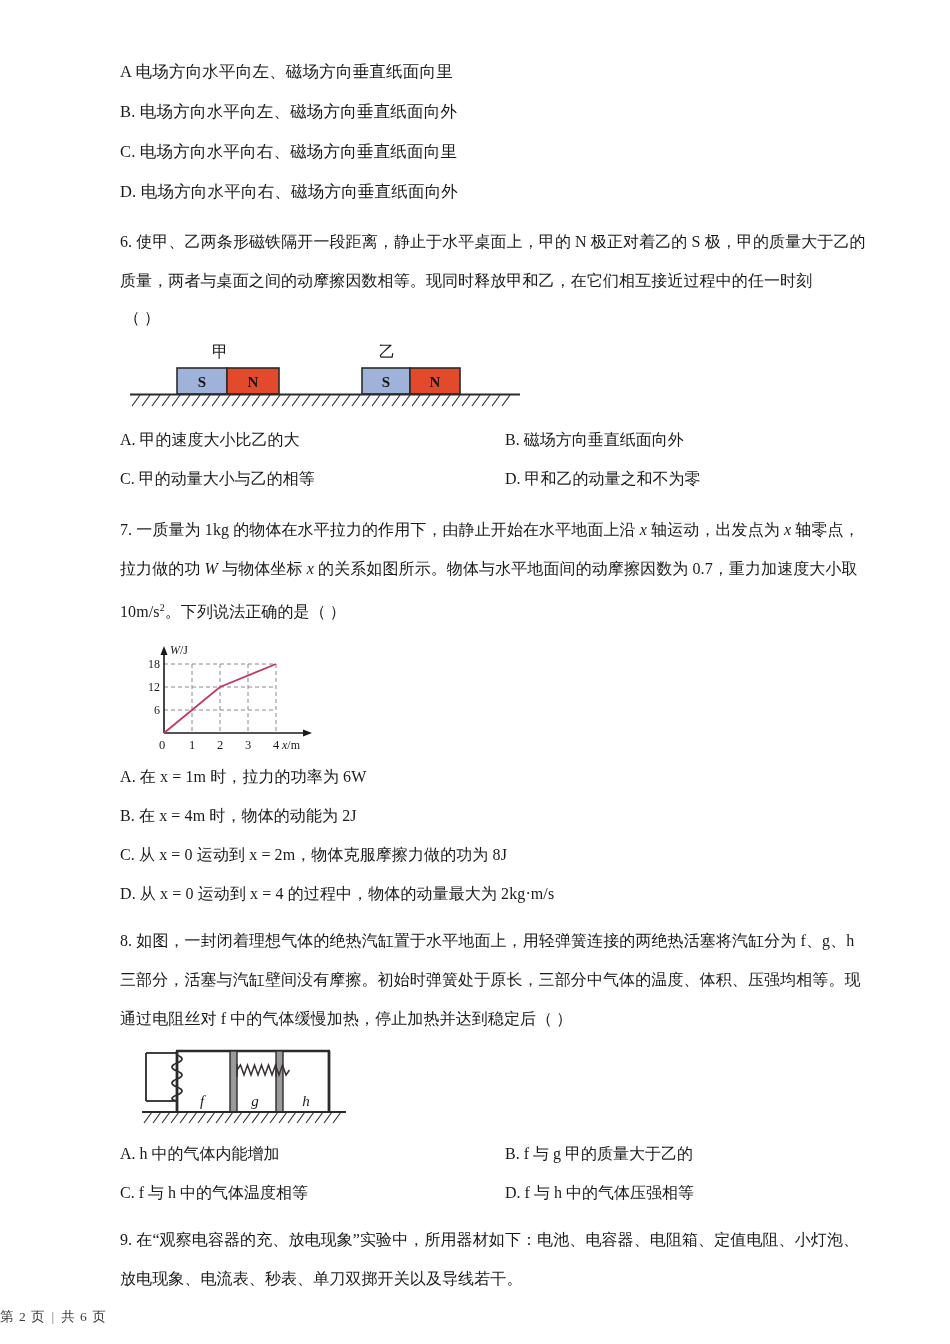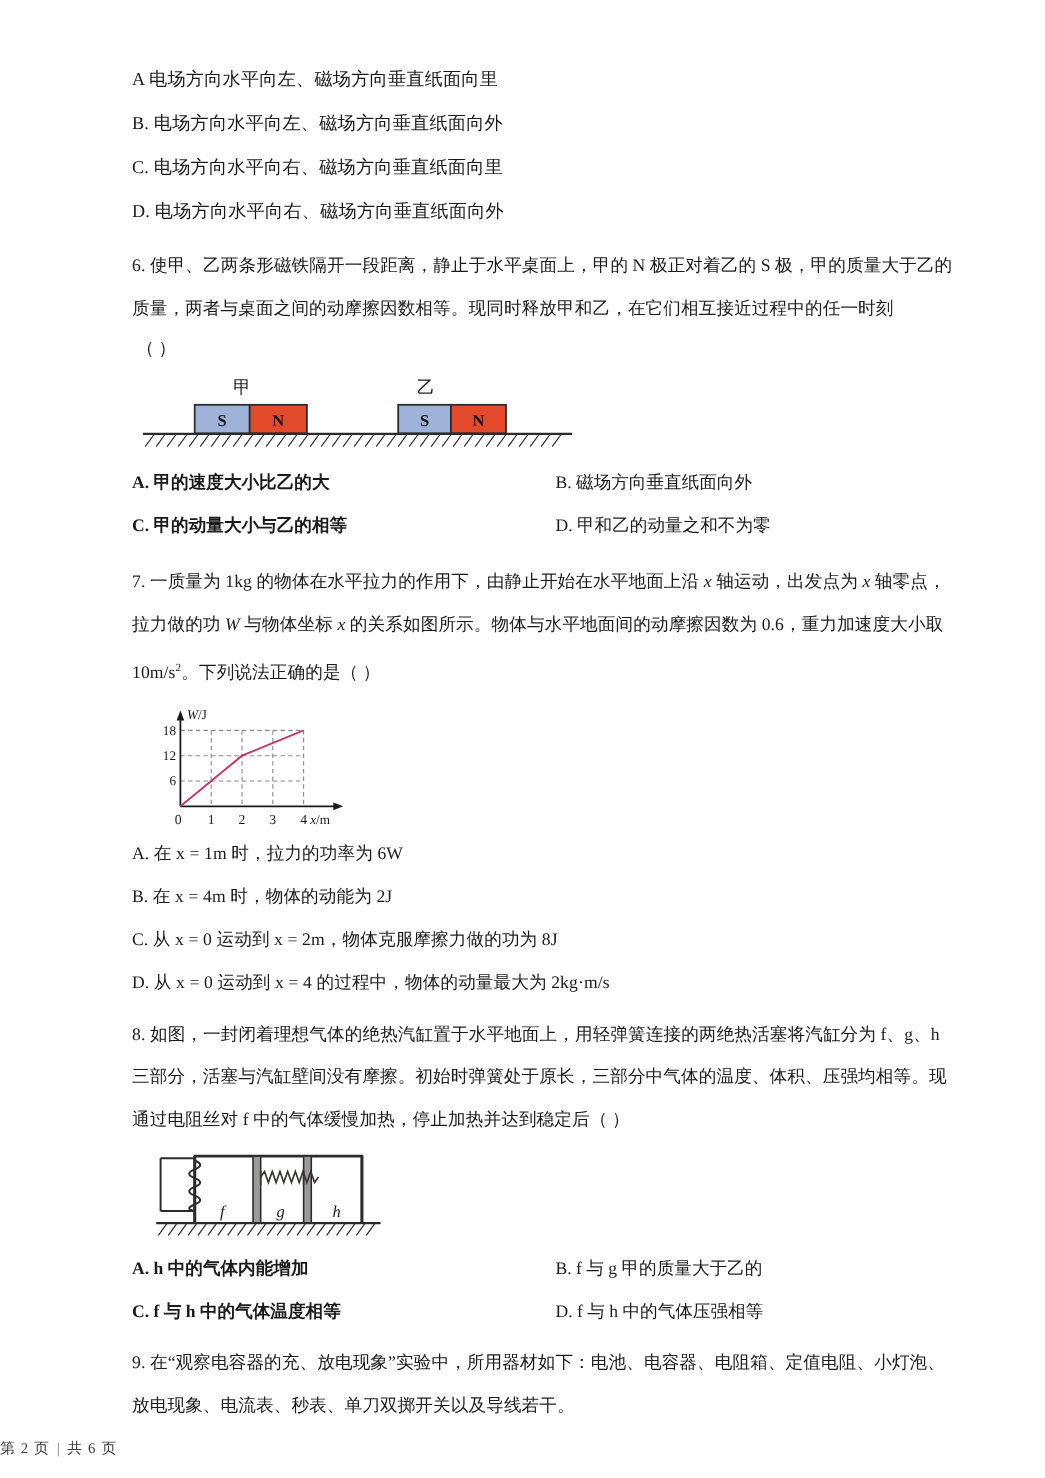--- a/index.html
+++ b/index.html
@@ -35,21 +35,21 @@
     line-height: 39px;
     letter-spacing: 0.1px;
     white-space: nowrap;
   }
   .opt-row {
     display: flex;
     font-size: 16px;
     line-height: 39px;
     white-space: nowrap;
   }
-  .opt-col-a { width: 385px; flex: 0 0 385px; font-weight: bold; }
+  .opt-col-a { width: 385px; flex: 0 0 385px; }
   .opt-col-b { flex: 1 1 auto; }
   .indent-paren {
     font-size: 16px;
     line-height: 36px;
     padding-left: 4px;
   }
   i, .it {
     font-style: italic;
   }
   sup {
@@ -170,21 +170,21 @@
   </div>
   <div class="opt-row">
     <div class="opt-col-a">C. 甲的动量大小与乙的相等</div>
     <div class="opt-col-b">D. 甲和乙的动量之和不为零</div>
   </div>
 
   <div class="qline" style="margin-top:12px">
     <span>7. 一质量为 1kg 的物体在水平拉力的作用下，由静止开始在水平地面上沿 </span><i>x</i><span> 轴运动，出发点为 </span><i>x</i><span> 轴零点，</span>
   </div>
   <div class="qline">
-    <span>拉力做的功 </span><i>W</i><span> 与物体坐标 </span><i>x</i><span> 的关系如图所示。物体与水平地面间的动摩擦因数为 0.6，重力加速度大小取</span>
+    <span>拉力做的功 </span><i>W</i><span> 与物体坐标 </span><i>x</i><span> 的关系如图所示。物体与水平地面间的动摩擦因数为 0.7，重力加速度大小取</span>
   </div>
   <div class="qline">
     <span>10m/s</span><sup>2</sup><span>。下列说法正确的是（   ）</span>
   </div>
 
   <div class="fig-graph">
     <svg width="260" height="112" viewBox="0 0 260 112">
 
       <g stroke="#8a8a8a" stroke-width="1" stroke-dasharray="4,3">
         <line x1="58" y1="23" x2="58" y2="92"></line>

